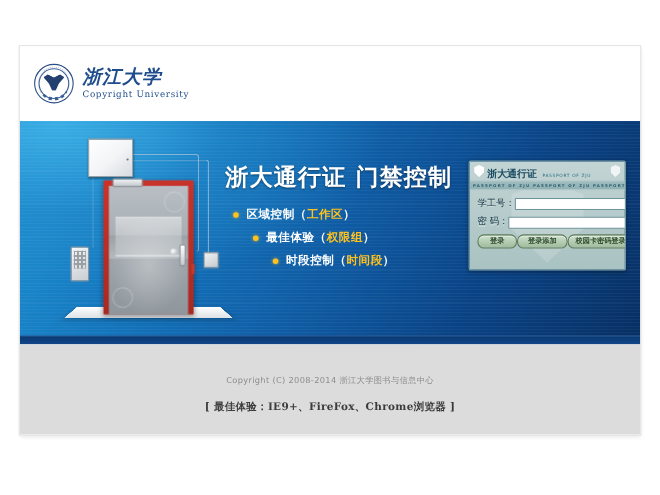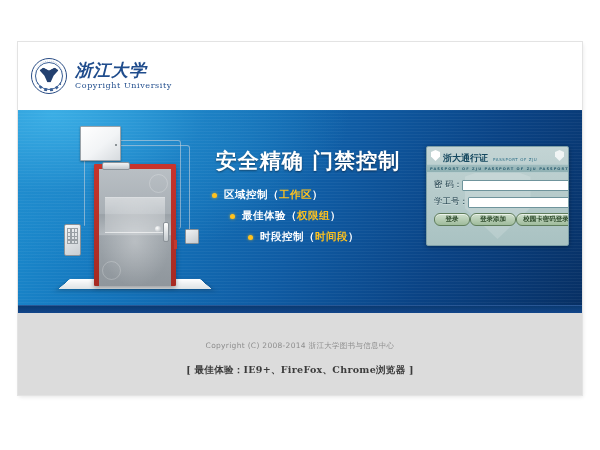--- a/index.html
+++ b/index.html
@@ -508,21 +508,21 @@
             <div class="door-glass"></div>
           </div>
           <div class="closer"></div>
           <div class="knob"></div>
           <div class="handle"></div>
           <div class="strike"></div>
         </div>
         <div class="reader"></div>
       </div>
 
-      <div class="headline">安全精确  门禁控制</div>
+      <div class="headline">浙大通行证  门禁控制</div>
 
       <div class="bullets">
         <div class="bullet-row i0">
           <span class="dot"></span>
           <span>区域控制（</span>
             <span class="accent">工作区</span>
             <span>）</span>
         </div>
         <div class="bullet-row i1">
           <span class="dot"></span>
@@ -546,26 +546,26 @@
             <span class="login-title-cn">浙大通行证</span>
             <span class="login-title-en">PASSPORT OF ZJU</span>
           </span>
           <span class="shield right"></span>
         </div>
         <div class="login-strip">
           <span class="strip-text">PASSPORT OF ZJU   PASSPORT OF ZJU   PASSPORT OF ZJU   PAS</span>
         </div>
         <div class="login-body">
           <div class="field-row">
+            <span class="field-label">学工号：</span>
+            <input class="field-input" type="text" value="" style="">
+          </div>
+          <div class="field-row">
             <span class="field-label">密  码：</span>
             <input class="field-input" type="password" value="" style="">
-          </div>
-          <div class="field-row">
-            <span class="field-label">学工号：</span>
-            <input class="field-input" type="text" value="" style="">
           </div>
           <div class="btn-row">
             <div class="btn b0">登录</div>
             <div class="btn b1">登录添加</div>
             <div class="btn b2">校园卡密码登录</div>
           </div>
         </div>
       </div>
 
       <div class="banner-bottom-strip"></div>

